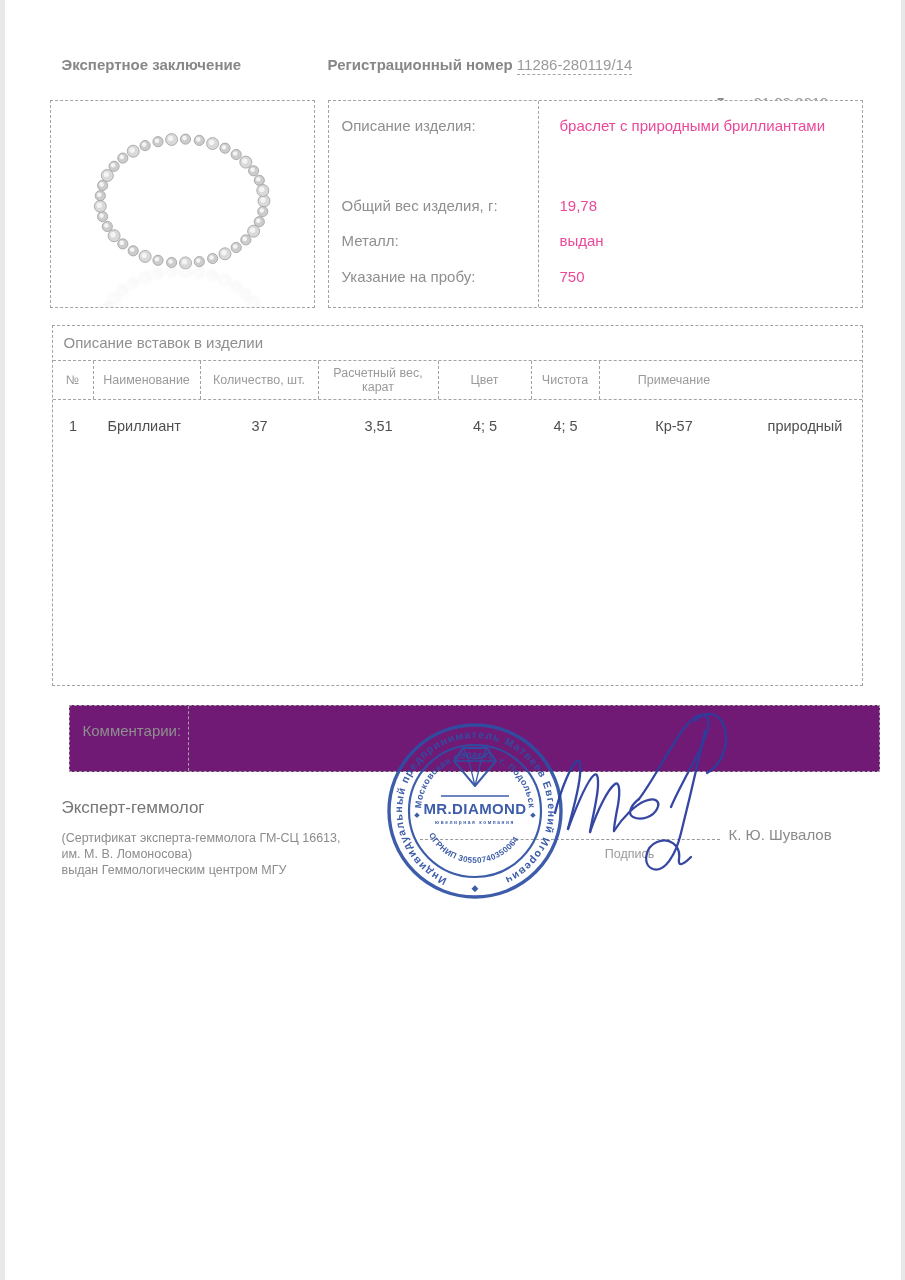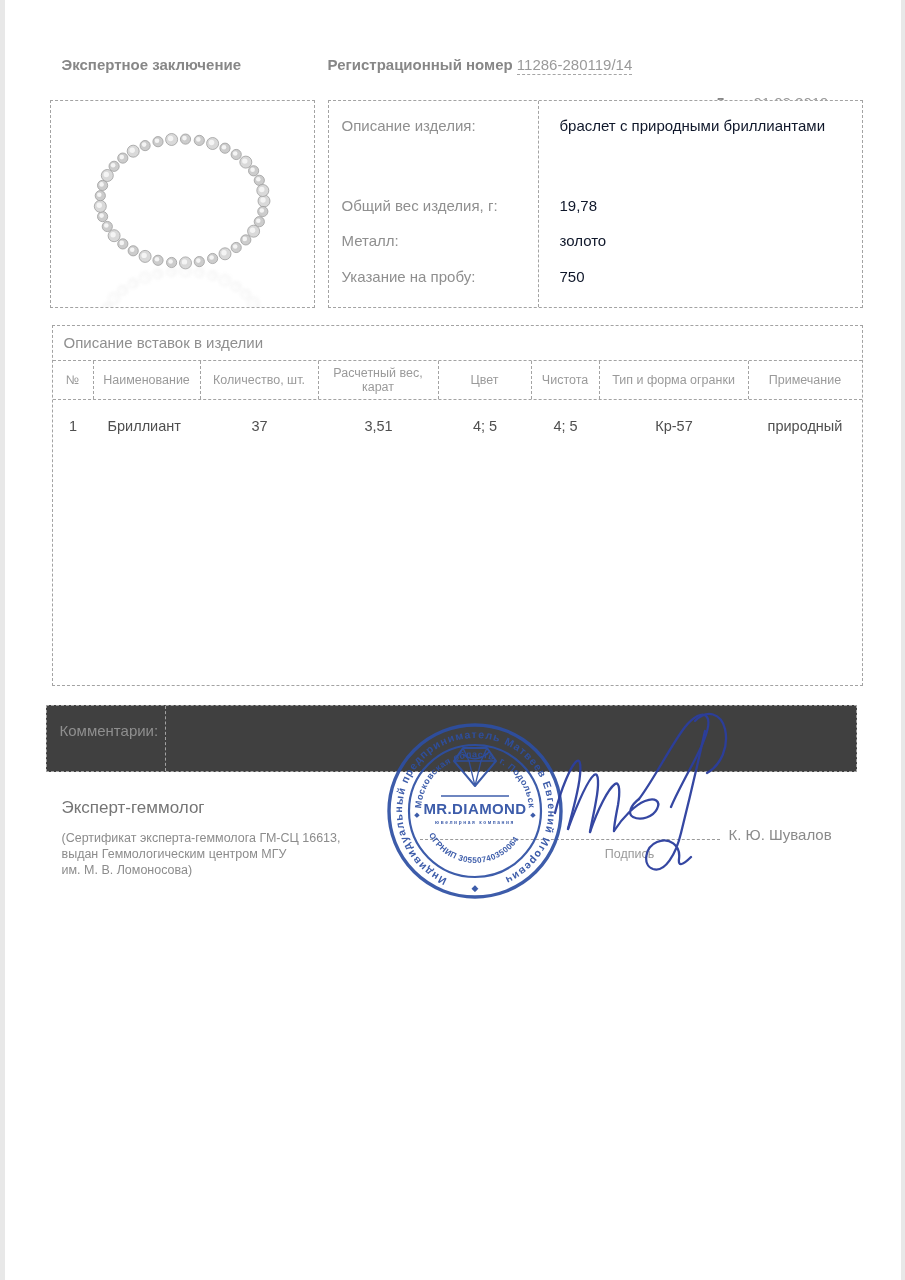--- a/index.html
+++ b/index.html
@@ -16,33 +16,33 @@
   .hdr-date{left:710px;margin-top:38px;}
   .hdr-label{font-weight:bold;color:#878787;}
   .ul-dashed{color:#9a9a9a;border-bottom:1px dashed #a6a6a6;padding-bottom:1px;}
   
   .photo-box{position:absolute;left:45px;top:100px;width:263px;height:206px;background:#fff;}
   .desc-box{position:absolute;left:323px;top:100px;width:533px;height:206px;background:#fff;text-align:center;}
   .desc-box::before{content:"";position:absolute;left:209px;top:0;bottom:0;border-left:1px dashed #a3a3a3;}
   .desc-row{position:absolute;left:0;right:0;}
   .desc-row.r0{top:16px;} .desc-row.r1{top:96px;} .desc-row.r2{top:131px;} .desc-row.r3{top:167px;}
   .desc-label{position:absolute;left:13px;font-size:15px;color:#8f8f8f;white-space:nowrap;}
-  .desc-value{position:absolute;left:231px;font-size:15px;color:#0f172a;white-space:nowrap;}
+  .desc-value{position:absolute;left:231px;font-size:15px;color:#ec4899;white-space:nowrap;}
   
   .tbl{position:absolute;left:47px;top:325px;width:809px;height:359px;background:#fff;}
   .tbl-title{height:34px;line-height:34px;padding-left:11px;font-size:15px;color:#8f8f8f;border-bottom:1px dashed #a3a3a3;}
   .tbl-head{display:grid;grid-template-columns:41px 107px 118px 120px 93px 68px 149px 1fr;border-bottom:1px dashed #a3a3a3;}
   .tbl-head .cell{min-height:38px;display:flex;align-items:center;justify-content:center;text-align:center;
     font-size:12.5px;color:#9a9a9a;padding:3px 6px;box-sizing:border-box;border-right:1px dashed #a3a3a3;}
   .tbl-head .cell:last-child{border-right:none;}
   .tbl-row{display:grid;grid-template-columns:41px 107px 118px 120px 93px 68px 149px 1fr;height:52px;align-items:center;}
   .tbl-row .cell{text-align:center;font-size:14.5px;color:#4f4f4f;}
   .tbl-row .cell.name{text-align:left;padding-left:14px;}
   
-  .comments{position:absolute;left:41px;top:705px;width:809px;height:65px;background:#404040;}
+  .comments{position:absolute;left:64px;top:705px;width:809px;height:65px;background:#701a75;}
   .comments::before{content:"";position:absolute;left:118px;top:0;bottom:0;border-left:1px dashed #a3a3a3;}
   .comments-label{position:absolute;left:13px;top:16px;font-size:15px;color:#8f8f8f;}
   .comments-value{position:absolute;left:140px;top:16px;font-size:15px;color:#5e5e5e;}
   
   .expert{position:absolute;left:57px;top:798px;width:300px;}
   .expert-title{font-size:17px;color:#757575;margin-bottom:12px;}
   .expert-cert{font-size:12.5px;color:#8c8c8c;line-height:16px;}
   .sig-line{position:absolute;left:415px;top:839px;width:300px;border-top:1px dashed #9a9a9a;}
   .sig-caption{position:absolute;left:560px;top:847px;width:130px;text-align:center;font-size:12.5px;color:#9a9a9a;}
   .signer-name{position:absolute;left:724px;top:826px;font-size:15px;color:#8a8a8a;white-space:nowrap;}
@@ -156,38 +156,37 @@
     <div class="desc-row r0">
       <span class="desc-label">Описание изделия:</span>
       <span class="desc-value">браслет с природными бриллиантами</span>
     </div>
     <div class="desc-row r1">
       <span class="desc-label">Общий вес изделия, г:</span>
       <span class="desc-value">19,78</span>
     </div>
     <div class="desc-row r2">
       <span class="desc-label">Металл:</span>
-      <span class="desc-value">золото</span>
+      <span class="desc-value">выдан</span>
     </div>
     <div class="desc-row r3">
       <span class="desc-label">Указание на пробу:</span>
       <span class="desc-value">750</span>
     </div>
   </div>
 
   <div class="tbl dashed">
     <div class="tbl-title">Описание вставок в изделии</div>
     <div class="tbl-head">
       <div class="cell">№</div>
       <div class="cell">Наименование</div>
       <div class="cell">Количество, шт.</div>
       <div class="cell">Расчетный вес, карат</div>
       <div class="cell">Цвет</div>
       <div class="cell">Чистота</div>
-      <div class="cell">Тип и форма огранки</div>
       <div class="cell">Примечание</div>
     </div>
     <div class="tbl-row">
       <div class="cell">1</div>
       <div class="cell name">Бриллиант</div>
       <div class="cell">37</div>
       <div class="cell">3,51</div>
       <div class="cell">4; 5</div>
       <div class="cell">4; 5</div>
       <div class="cell">Кр-57</div>
@@ -197,22 +196,22 @@
 
   <div class="comments dashed">
     <span class="comments-label">Комментарии:</span>
     <span class="comments-value"></span>
   </div>
 
   <div class="expert">
     <div class="expert-title">Эксперт-геммолог</div>
     <div class="expert-cert">
       <div>(Сертификат эксперта-геммолога ГМ-СЦ 16613,</div>
+      <div>им. М. В. Ломоносова)</div>
       <div>выдан Геммологическим центром МГУ</div>
-      <div>им. М. В. Ломоносова)</div>
     </div>
   </div>
 
   <div class="sig-line"></div>
   <div class="sig-caption">Подпись</div>
   <div class="signer-name">К. Ю. Шувалов</div>
 
   <svg class="stamp-svg" width="190" height="190" viewBox="-95 -95 190 190">
     <g fill="none" stroke="#2d4fa3">
       <circle cx="0" cy="0" r="86" stroke-width="3.4"></circle>

